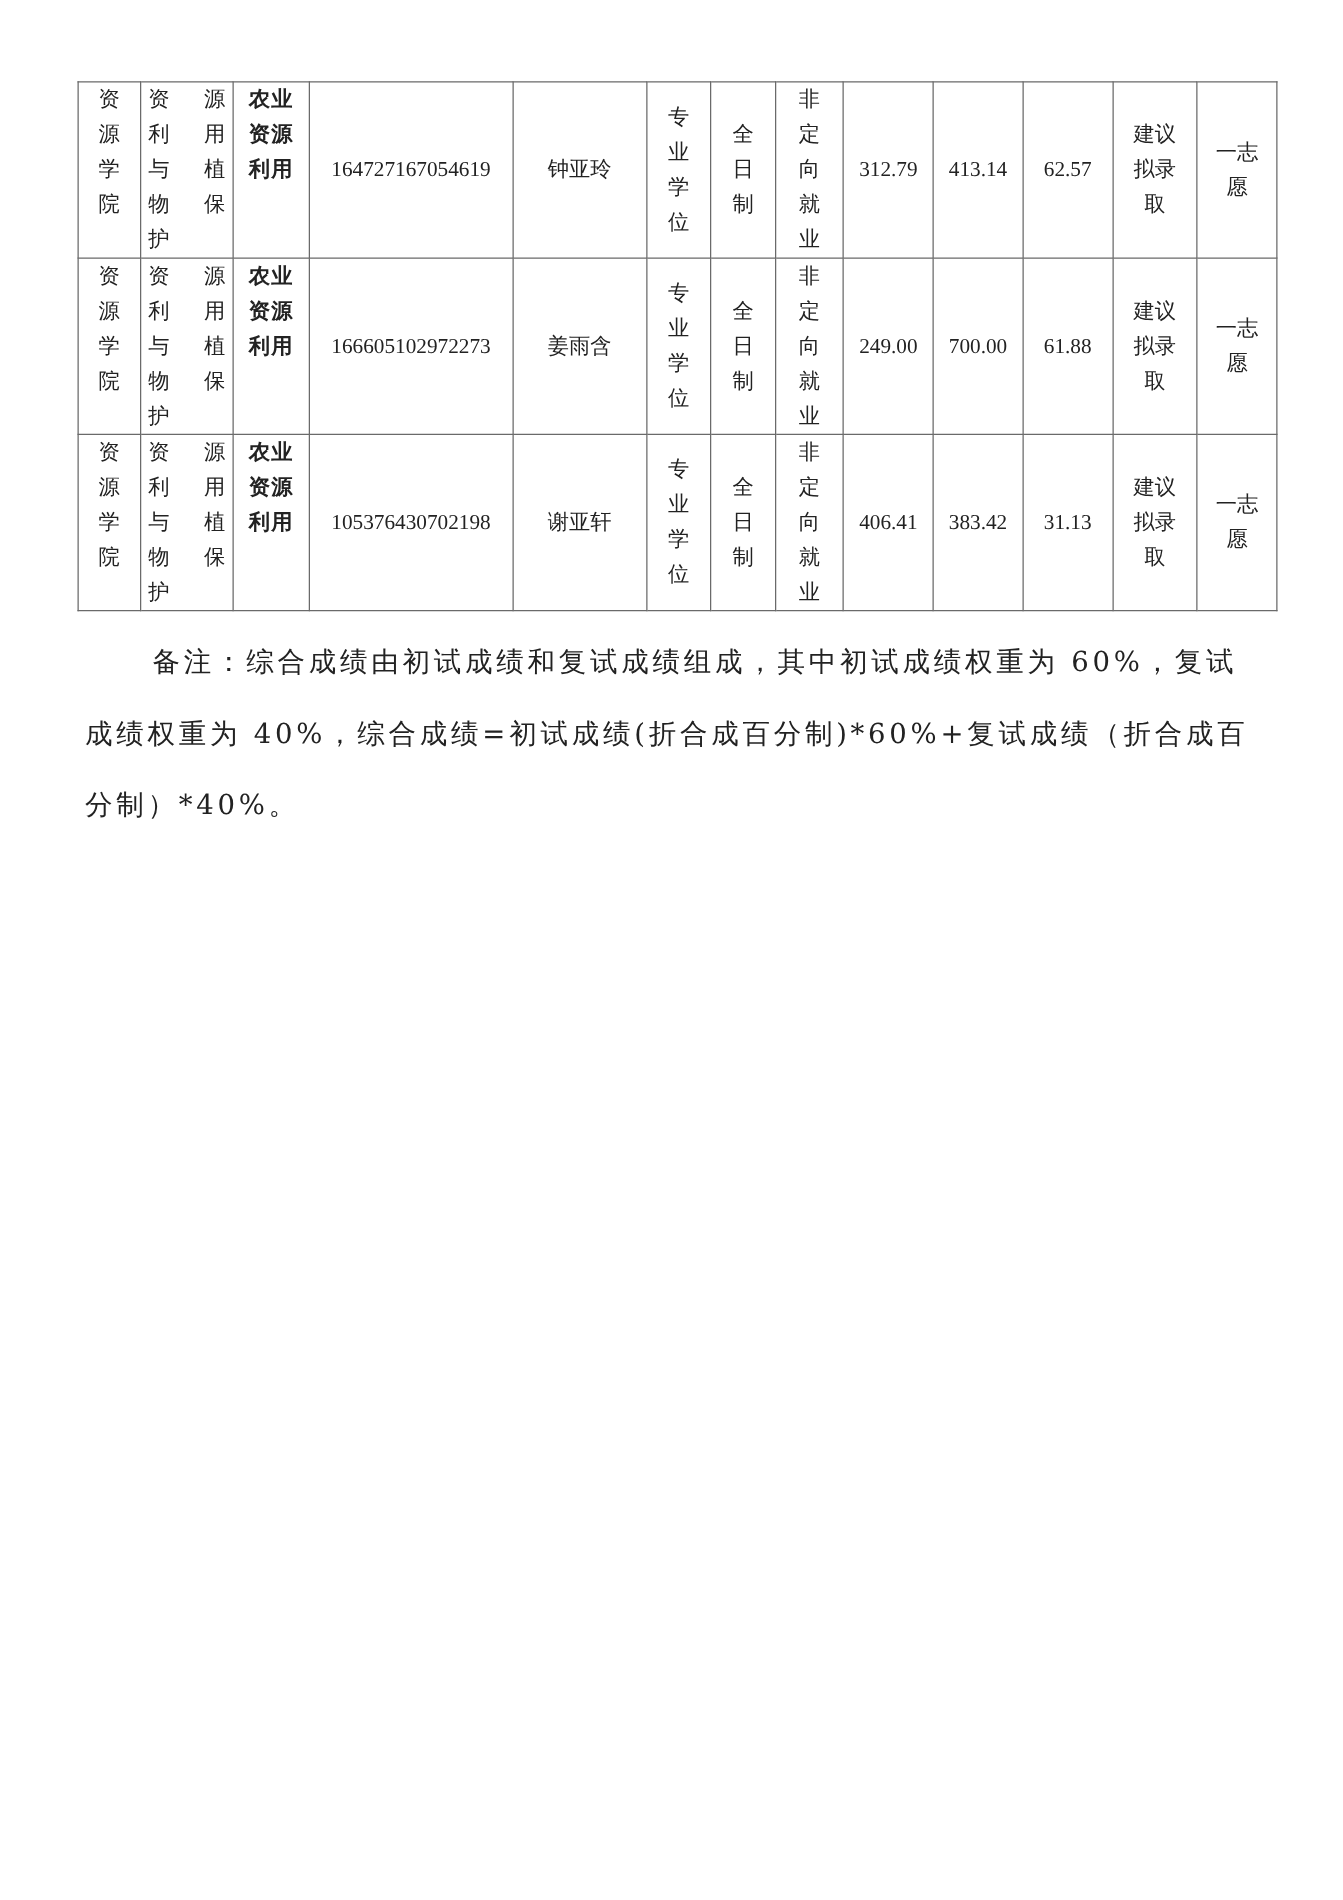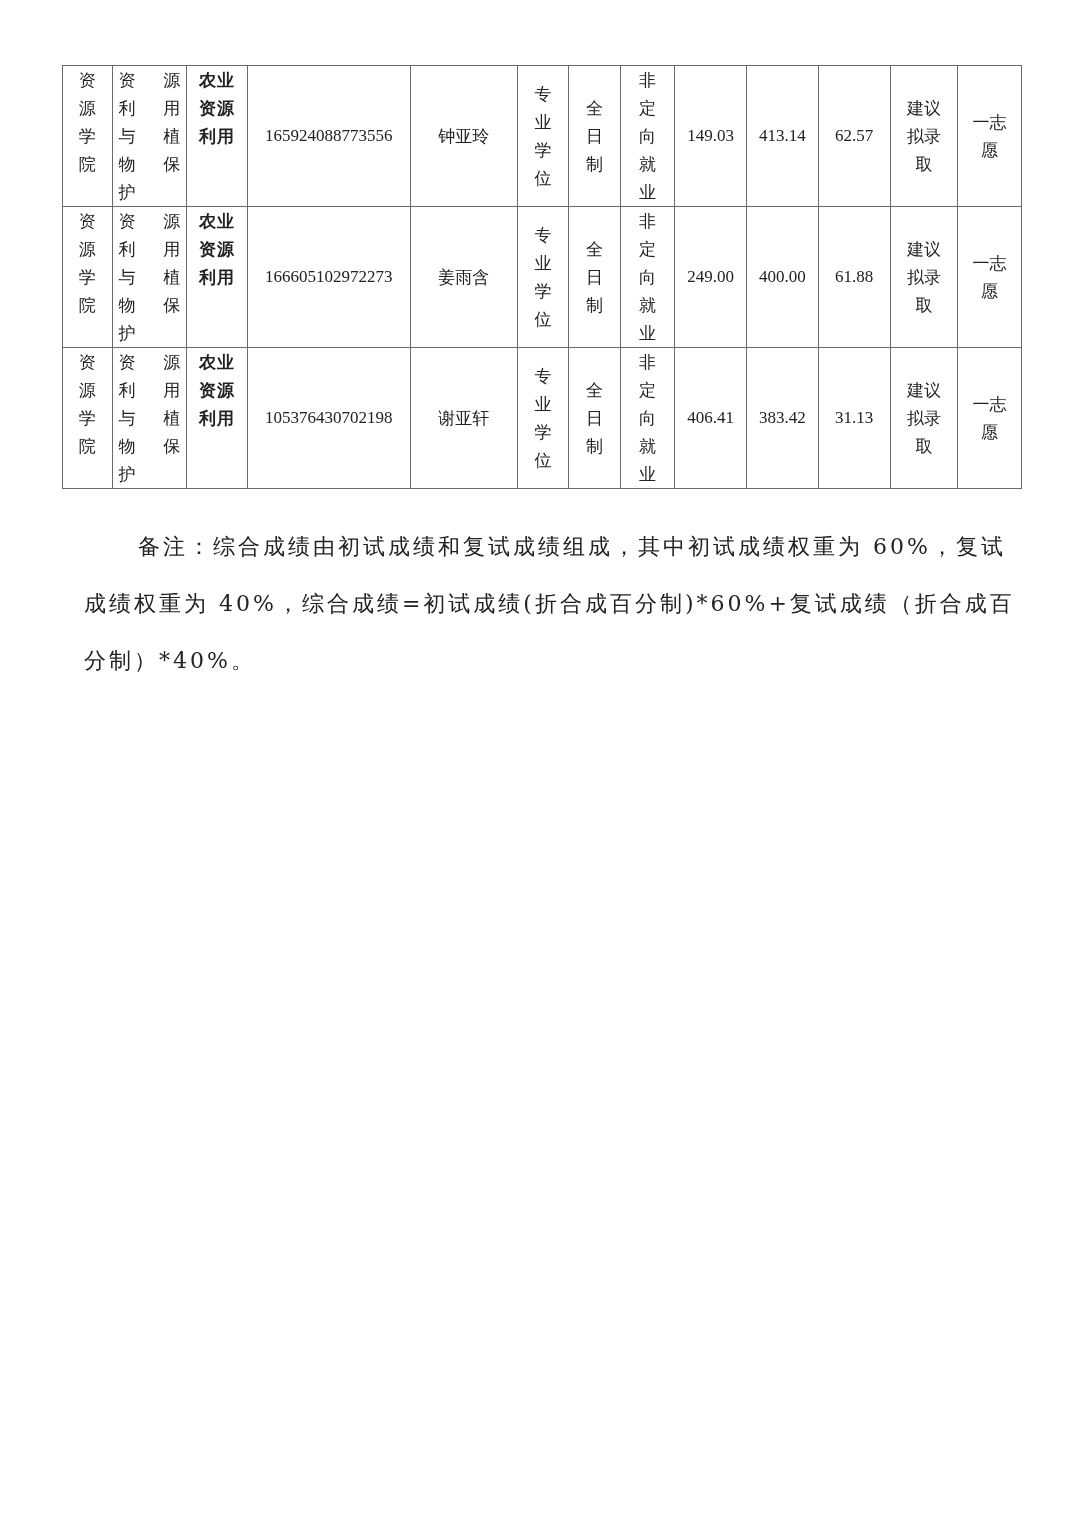--- a/index.html
+++ b/index.html
@@ -18,21 +18,21 @@
   .c-s1 { width:71px; }
   .c-s2 { width:71px; }
   .c-tot { width:71px; }
   .c-res { width:67px; }
   .c-vol { width:63px; }
   td.mid { vertical-align:middle !important; font-family:"Liberation Serif", serif; font-size:18px; }
   .major-grid { display:grid; grid-template-columns:1fr 1fr; padding:0 6px; text-align:left; }
   .major-grid span:nth-child(even){ text-align:right; }
   .dir-text { padding:0 4px; text-align:center; letter-spacing:1px;font-weight:bold; }
   tr.row { height:141px; }
-  .note { position:absolute; left:68px; top:502px; width:945px; font-size:22px; line-height:57px; letter-spacing:3px; font-family:"DejaVu Serif", serif; color:#222; text-indent:54px; margin:16px; }
+  .note { position:absolute; left:68px; top:502px; width:945px; font-size:22px; line-height:57px; letter-spacing:3px; font-family:"DejaVu Serif", serif; color:#222; text-indent:54px; margin:0; }
 </style>
 </head>
 <body>
 
 <table class="admit">
   <colgroup>
     <col class="c-school">
       <col class="c-major">
       <col class="c-dir">
       <col class="c-id">
@@ -69,21 +69,21 @@
             <span>护</span>
           </div>
         </td>
         <td>
           <div class="dir-text">
             <div>农业</div>
             <div>资源</div>
             <div>利用</div>
           </div>
         </td>
-        <td class="mid">165924088773556</td>
+        <td class="mid">164727167054619</td>
         <td class="mid" style="font-family: &quot;DejaVu Sans&quot;, sans-serif; font-size: 17px;">钟亚玲</td>
         <td style="vertical-align: middle;">
           <div class="v">
             <span>专</span>
             <span>业</span>
             <span>学</span>
             <span>位</span>
           </div>
         </td>
         <td style="vertical-align: middle;">
@@ -95,21 +95,21 @@
         </td>
         <td style="vertical-align: middle;">
           <div class="v">
             <span>非</span>
             <span>定</span>
             <span>向</span>
             <span>就</span>
             <span>业</span>
           </div>
         </td>
-        <td class="mid">149.03</td>
+        <td class="mid">312.79</td>
         <td class="mid">413.14</td>
         <td class="mid">62.57</td>
         <td style="vertical-align: middle;">
           <div class="v">
             <span>建议</span>
             <span>拟录</span>
             <span>取</span>
           </div>
         </td>
         <td style="vertical-align: middle;">
@@ -168,21 +168,21 @@
         <td style="vertical-align: middle;">
           <div class="v">
             <span>非</span>
             <span>定</span>
             <span>向</span>
             <span>就</span>
             <span>业</span>
           </div>
         </td>
         <td class="mid">249.00</td>
-        <td class="mid">400.00</td>
+        <td class="mid">700.00</td>
         <td class="mid">61.88</td>
         <td style="vertical-align: middle;">
           <div class="v">
             <span>建议</span>
             <span>拟录</span>
             <span>取</span>
           </div>
         </td>
         <td style="vertical-align: middle;">
           <div class="v">

